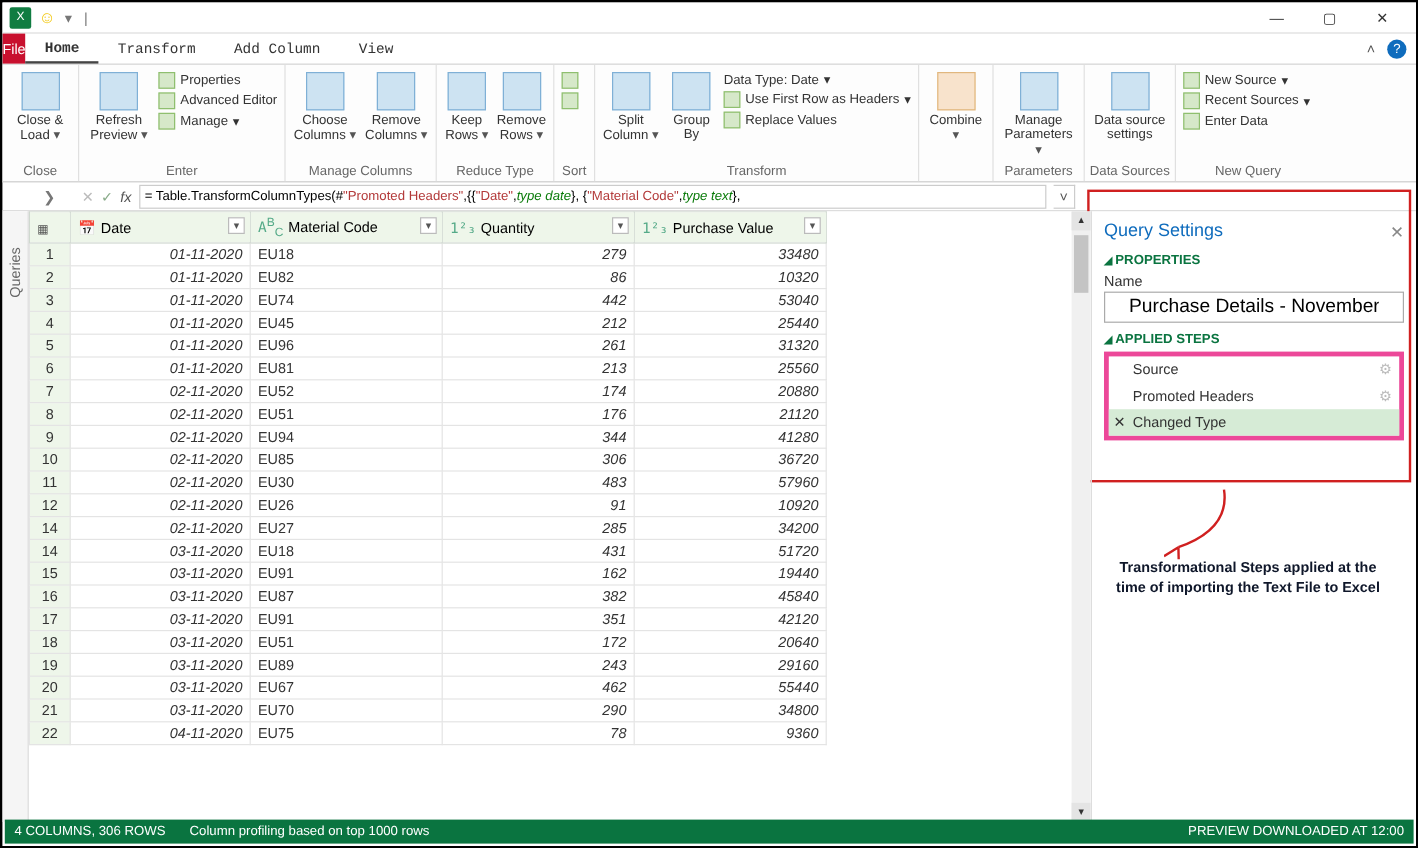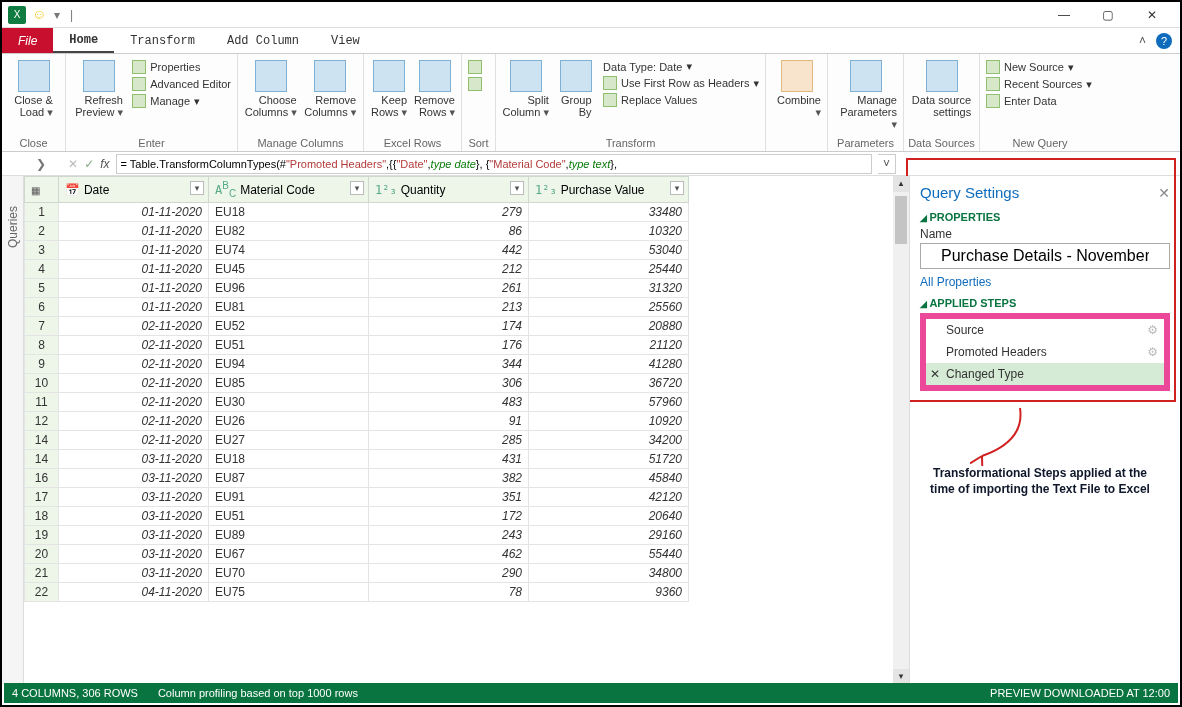--- a/index.html
+++ b/index.html
@@ -9,32 +9,32 @@
 .titlebar { display: flex; align-items: center; height: 26px; background: #fff; border-bottom: 1px solid #ddd; padding: 0 6px; }
 .titlebar .hlogo { width: 18px; height: 18px; background: #107c41; margin-right: 6px; font-size:10px; color:#fff; display:flex; align-items:center; justify-content:center; border-radius:2px;}
 .titlebar .smiley { width:18px; height:18px; color:#f2c811; font-size:14px; margin-right:4px;}
 .titlebar .tdd { color:#777; margin-right:10px;}
 .titlebar .title { color:#333; }
 .titlebar .spacer { flex:1; }
 .ctl { width:44px; height:26px; display:flex; align-items:center; justify-content:center; color:#333; }
 
 
 .tabstrip { display:flex; height:26px; align-items:stretch; border-bottom:1px solid #ccc; }
-.tabstrip .file { background:#c8102e; color:#fff; padding:0 16px; display:flex; align-items:center;font-style:italic;}
+.tabstrip .file { background:#c8102e; color:#fff; padding:0 0; display:flex; align-items:center;}
 .tabstrip .tab { padding:0 16px; display:flex; align-items:center; color:#333;font-family:Liberation Mono, monospace;}
 .tabstrip .tab.active { border-bottom:2px solid #444; font-weight:600;}
 .tabstrip .rside { margin-left:auto; display:flex; align-items:center; gap:10px; padding-right:8px; color:#555;}
 .rside .help { background:#0f6cbd; color:#fff; width:16px; height:16px; border-radius:50%; font-size:11px; display:flex; align-items:center; justify-content:center;}
 
 
 .ribbon { display:flex; height:98px; border-bottom:1px solid #ccc; background:#fdfdfd;}
 .rg { border-right:1px solid #e0e0e0; display:flex; flex-direction:column; }
 .rg .rgbody { flex:1; display:flex; align-items:flex-start; padding:4px 6px 0; gap:6px;}
 .rg .rglabel { text-align:center; color:#666; font-size:11px; padding:2px 0; }
-.rbig { display:flex; flex-direction:column; align-items:center; width:58px; text-align:right; color:#333; gap:2px; font-size:11px; padding-top:2px;}
+.rbig { display:flex; flex-direction:column; align-items:center; width:58px; text-align:center; color:#333; gap:2px; font-size:11px; padding-top:2px;}
 .rbig .ricon { width:32px; height:32px; background:#cde3f2; border:1px solid #7fb0d6; }
 .rbig .dd::after{content:" ▾"; color:#555;}
 .rsmallcol { display:flex; flex-direction:column; gap:3px; font-size:11px; color:#333; padding-top:2px;}
 .rsmall { display:flex; align-items:center; gap:4px; white-space:nowrap; cursor:default;}
 .rsmall .si { width:14px; height:14px; background:#d6e8c9; border:1px solid #8fbf6f;}
 .combine .ricon{background:#f8e3cc;border-color:#e1b77e;}
 
 
 .fxrow { display:flex; align-items:center; height:24px; border-bottom:1px solid #ddd; padding-left:6px; gap:6px;}
 .fxrow .nav { color:#777; }
@@ -66,21 +66,21 @@
 
 
 .settings { width:270px; padding:8px 10px; position:relative;}
 .settings .hdr { color:#0f6cbd; font-size:15px; margin-bottom:10px; display:flex; align-items:flex-end;}
 .settings .hdr .closex{margin-left:auto;color:#888;font-size:14px;}
 .settings .sect { color:#0a7440; font-weight:600; font-size:11px; margin:8px 0 4px;}
 .settings .sect::before{content:"◢ ";font-size:9px;}
 .settings .nlabel{font-size:12px;color:#333;margin-bottom:2px;}
 .settings input.nbox{width:100%;border:1px solid #aaa;padding:3px 20px;font-size:16px;}
 .settings .allprops{color:#0f6cbd;margin-top:6px;font-size:12px;}
-.stepslist { border:6px solid #ec4899; margin-top:4px;}
+.stepslist { border:4px solid #ec4899; margin-top:4px;}
 .step{padding:4px 20px;position:relative;color:#333;}
 .step .gear{position:absolute;right:6px;top:4px;color:#bbb;}
 .step.sel{background:#d6ebd6;}
 .step.sel::before{content:"✕";position:absolute;left:4px;color:#333;}
 .redbox{position:absolute;border:2px solid #d02020;pointer-events:none;}
 .annot{color:#0f172a;font-weight:600;text-align:center;font-size:12px;line-height:1.3;position:absolute;}
 
 
 .statusbar{position:absolute;left:2px;right:2px;bottom:2px;height:20px;background:#0a7440;color:#fff;display:flex;align-items:center;padding:0 8px;font-size:11px;}
 .statusbar .sp{flex:1;}
@@ -164,21 +164,21 @@
           <div class="ricon"></div>
           <span class="dd" style="white-space:pre-line">Keep
 Rows</span>
         </div>
       <div class="rbig" style="width:44px">
           <div class="ricon"></div>
           <span class="dd" style="white-space:pre-line">Remove
 Rows</span>
         </div>
     </div>
-    <div class="rglabel">Excel Rows</div>
+    <div class="rglabel">Reduce Type</div>
   </div>
   <div class="rg" style="width:34px">
     <div class="rgbody">
         <div class="rsmallcol">
       <div class="rsmall">
             <span class="si"></span>
           </div>
       <div class="rsmall">
             <span class="si"></span>
           </div>
@@ -404,20 +404,28 @@
             </tr>
             <tr>
               <td class="rownumcell">14</td>
   <td class="datecell">03-11-2020</td>
   <td>EU18</td>
   <td class="numcell">431</td>
   <td class="numcell">51720</td>
   <td style="border:none"></td>
             </tr>
             <tr>
+              <td class="rownumcell">15</td>
+  <td class="datecell">03-11-2020</td>
+  <td>EU91</td>
+  <td class="numcell">162</td>
+  <td class="numcell">19440</td>
+  <td style="border:none"></td>
+            </tr>
+            <tr>
               <td class="rownumcell">16</td>
   <td class="datecell">03-11-2020</td>
   <td>EU87</td>
   <td class="numcell">382</td>
   <td class="numcell">45840</td>
   <td style="border:none"></td>
             </tr>
             <tr>
               <td class="rownumcell">17</td>
   <td class="datecell">03-11-2020</td>
@@ -478,21 +486,20 @@
   </div>
 
   <div class="settings">
     <div class="hdr">
         <span>Query Settings</span>
         <span class="closex">✕</span>
       </div>
     <div class="sect">PROPERTIES</div>
     <div class="nlabel">Name</div>
     <input class="nbox" value="Purchase Details - November 2020" style="">
-    <div class="allprops">All Properties</div>
     <div class="sect">APPLIED STEPS</div>
     <div class="stepslist">
       <div class="step"><span>Source</span><span class="gear">⚙</span></div>
       <div class="step"><span>Promoted Headers</span><span class="gear">⚙</span></div>
       <div class="step sel"><span>Changed Type</span></div>
     </div>
     <svg class="arrowv" style="position:absolute;left:60px;top:230px" width="60" height="60">
         <path d="M50 2 Q55 35 12 50" stroke="#d02020" stroke-width="2" fill="none"></path>
         <path d="M12 50 l8 -10 M12 50 l14 2" stroke="#d02020" stroke-width="2" fill="none" transform="rotate(140 12 50)"></path>
       </svg>

